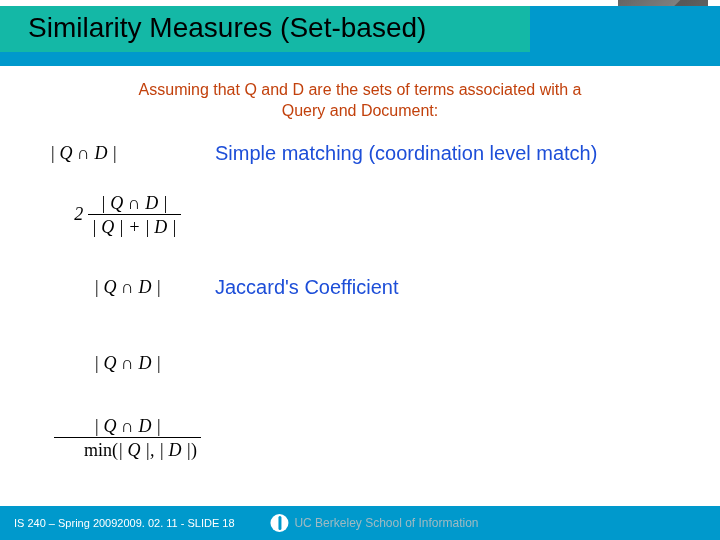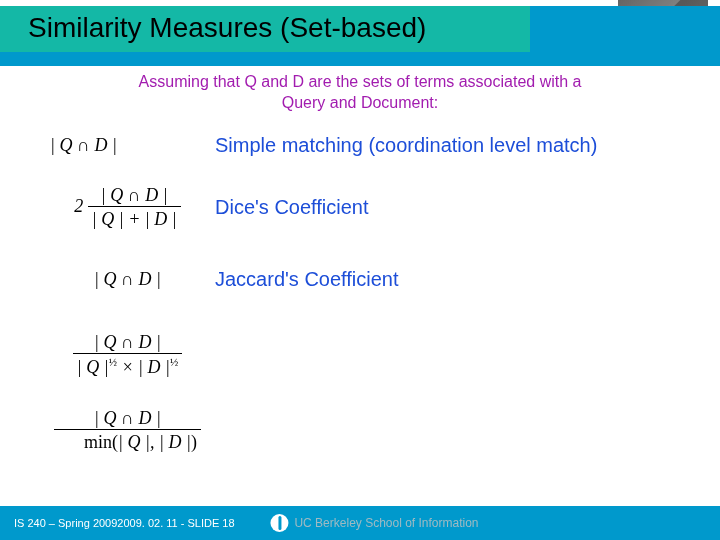--- a/index.html
+++ b/index.html
@@ -32,29 +32,29 @@
     background: linear-gradient(135deg,#4a4a4a 0%,#6a6a6a 40%,#3a3a3a 41%,#5a5a5a 100%);
     opacity: 0.85;
   }
   .corner-img::after {
     content:""; position:absolute; inset:8px;
     background: repeating-linear-gradient(90deg,#333 0 4px,#555 4px 8px);
     opacity:0.5;
   }
   .intro {
     position: absolute;
-    top: 72px; left: 70px; right: 70px;
+    top: 80px; left: 70px; right: 70px;
     text-align: center;
     font-size: 16px;
     line-height: 1.3;
-    color: #a21caf;
+    color: #c2410c;
   }
   .rows {
     position: absolute;
-    top: 122px; left: 40px; right: 20px;
+    top: 130px; left: 40px; right: 20px;
   }
   .row {
     display: flex;
     align-items: center;
     margin-bottom: 8px;
   }
   .formula {
     width: 175px;
     flex-shrink: 0;
     font-family: "Times New Roman", serif;
@@ -121,41 +121,35 @@
   </div>
 
   <div class="row" style="height:62px;">
     <div class="formula">
       <span>2</span>
       <span class="frac">
         <span class="num">| Q ∩ D |</span>
         <span class="den">| Q | + | D |</span>
       </span>
     </div>
-    <div class="label">Dice's Coefficient</div>
   </div>
 
   <div class="row" style="height:66px;">
     <div class="formula">
       <span class="frac">
         <span class="num">| Q ∩ D |</span>
       </span>
     </div>
     <div class="label">Jaccard's Coefficient</div>
   </div>
 
   <div class="row" style="height:70px;">
     <div class="formula">
       <span class="frac">
         <span class="num">| Q ∩ D |</span>
-        <span class="den">
-          <span>| Q |</span><span class="sup">½</span>
-          <span>×</span>
-          <span>| D |</span><span class="sup">½</span>
-        </span>
       </span>
     </div>
   </div>
 
   <div class="row" style="height:64px;">
     <div class="formula">
       <span class="frac">
         <span class="num">| Q ∩ D |</span>
         <span class="den">
           <span style="font-style:normal;margin-left:26px;">min(</span><span>| Q |, | D |</span><span style="font-style:normal;">)</span>

